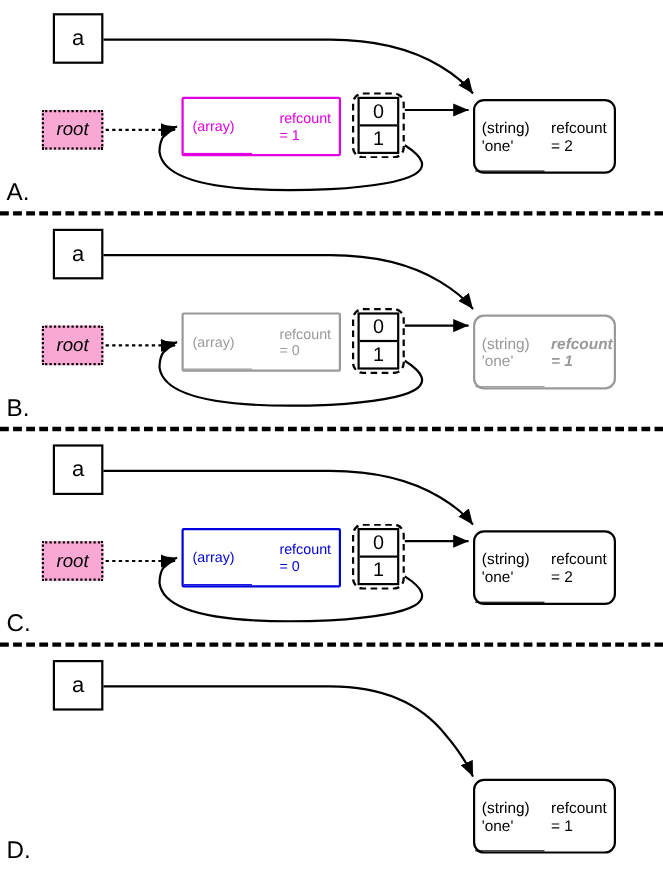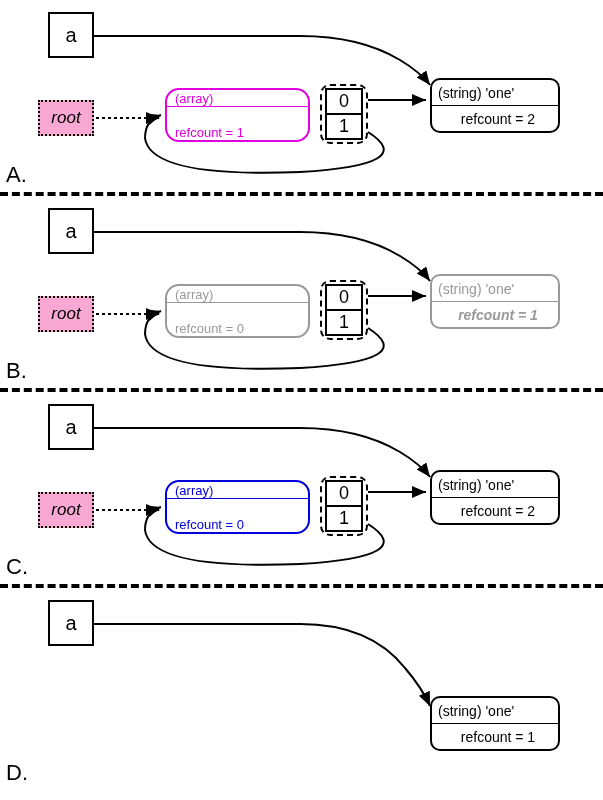--- a/index.html
+++ b/index.html
@@ -49,24 +49,24 @@
     display: flex;
     align-items: center;
     justify-content: center;
     background: #f9a8d4;
   }
   .array-box {
     position: absolute;
     width: 145px;
     height: 54px;
     border: 2px solid;
-    border-radius: 14px;
+    border-radius: 2px;
     font-size: 13px;
     display: flex;
-    flex-direction: column;
+    flex-direction: row;
     gap: 17px;
   }
   .array-box .top {
     flex: 1;
     border-bottom: 1px solid;
     padding-left: 8px;
     display: flex;
     align-items: center;
   }
   .array-box .bot {
@@ -96,26 +96,27 @@
     flex: 1;
     display: flex;
     align-items: center;
     justify-content: center;
     font-size: 18px;
   }
   .idx-box .cell:first-child { border-bottom: 2px solid #000; }
   .str-box {
     position: absolute;
     width: 130px;
-    height: 55px;
+    height: 68px;
     border: 2px solid;
     border-radius: 10px;
     font-size: 14px;
     display: flex;
-    flex-direction: column;
+    flex-direction: row;
+    margin-top: 12px;
   }
   .str-box .top {
     flex: 1;
     border-bottom: 1px solid;
     padding-left: 6px;
     display: flex;
     align-items: center;
   }
   .str-box .bot {
     flex: 1;

